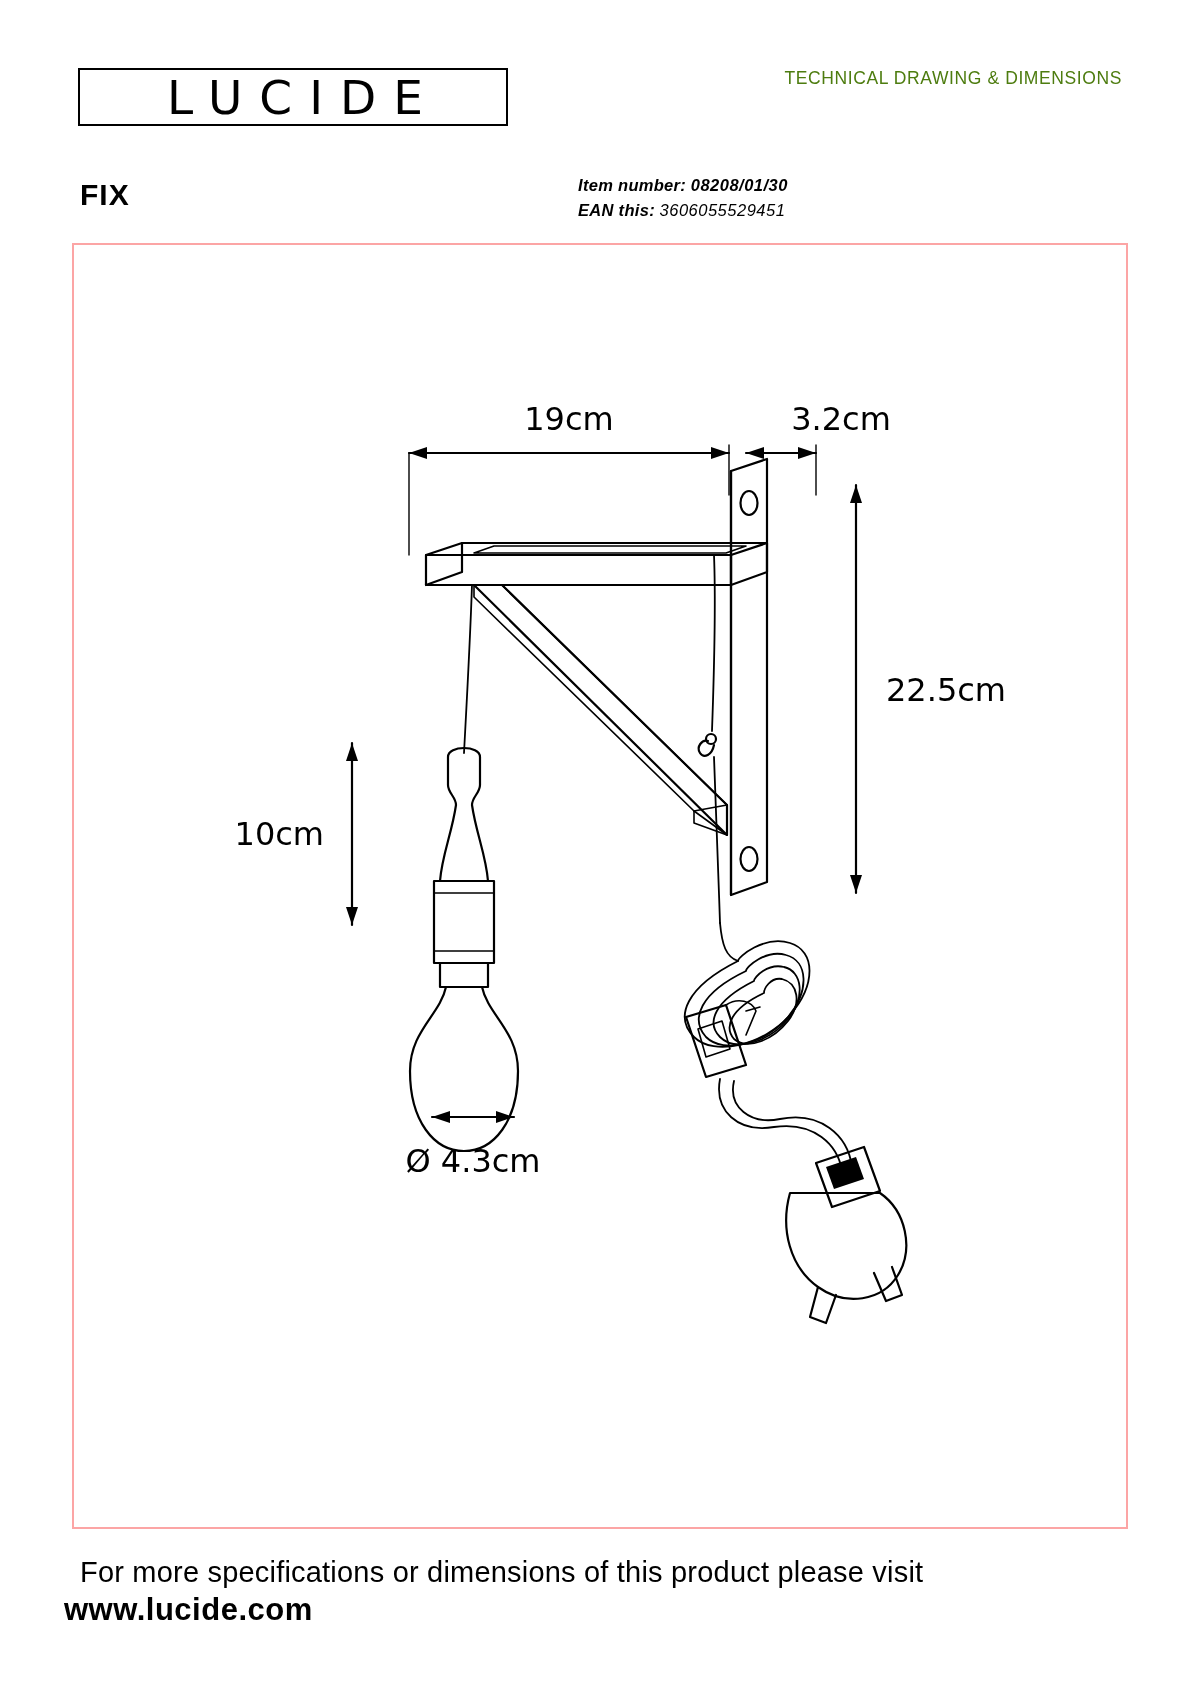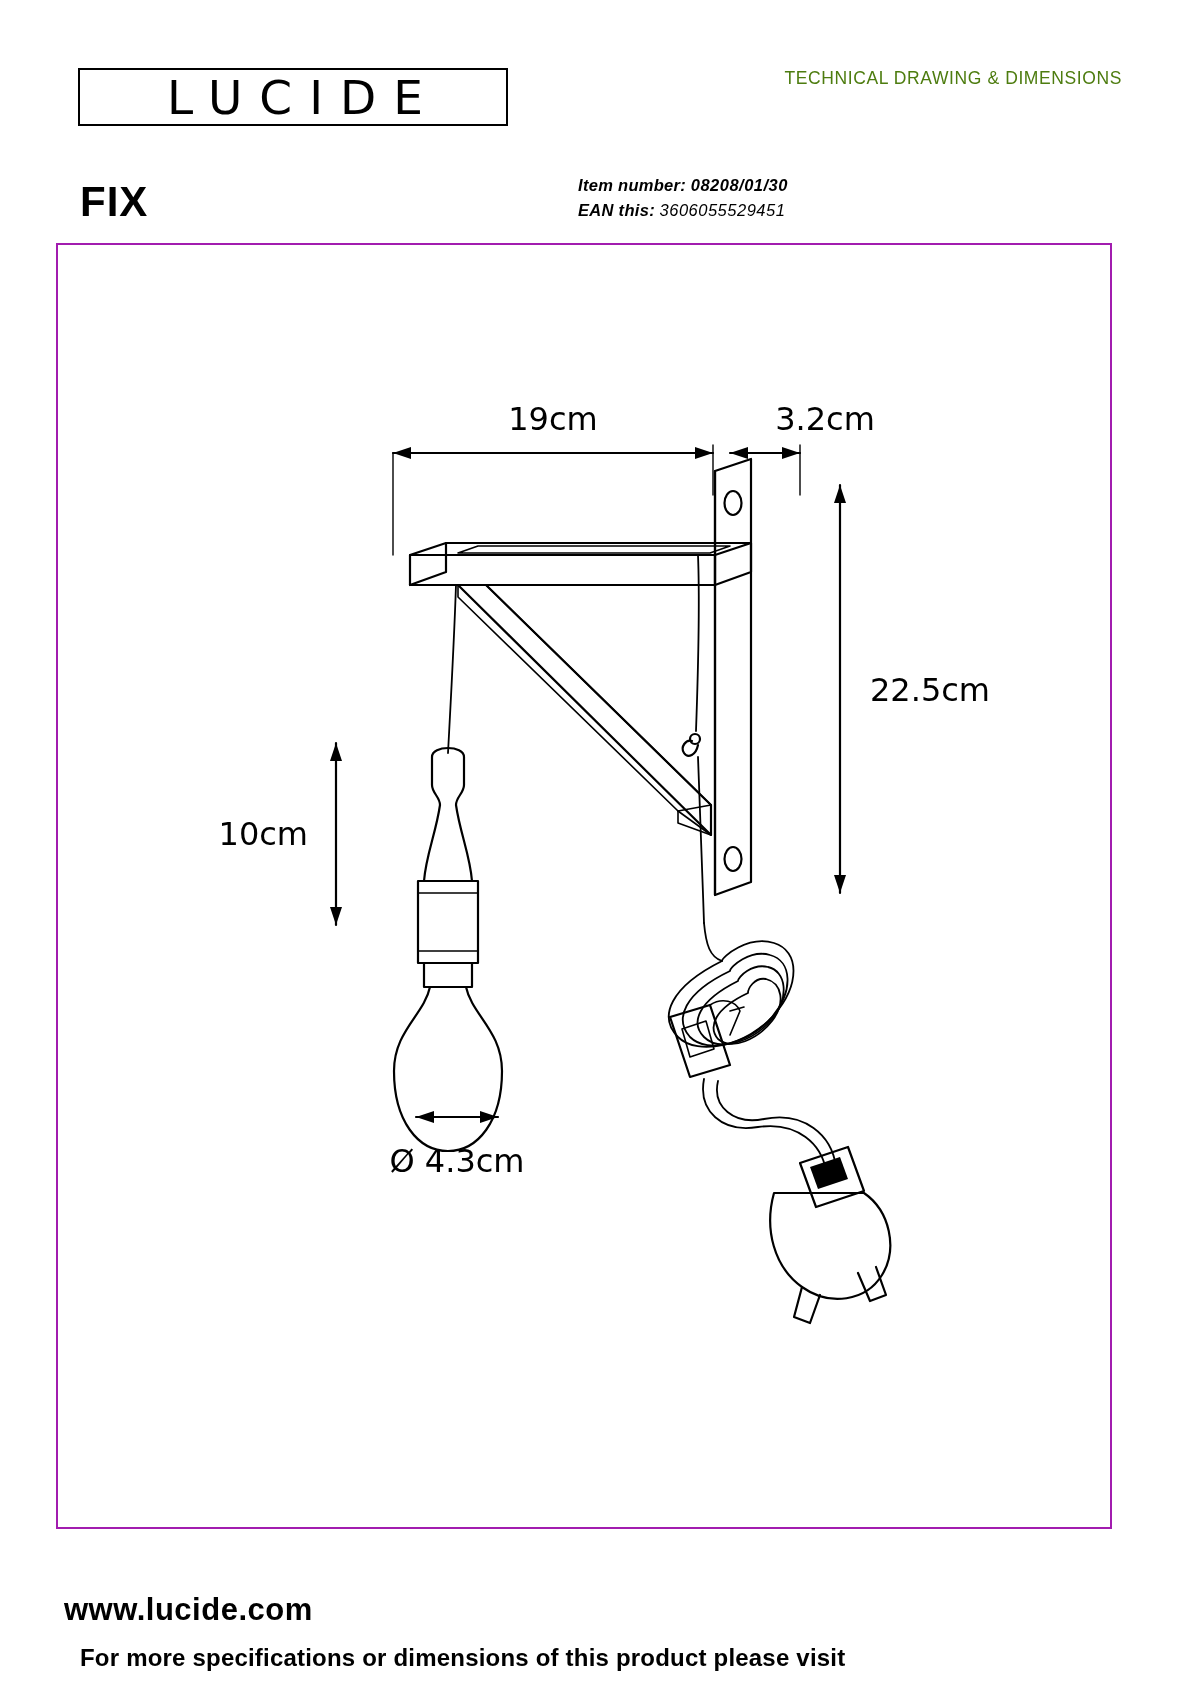--- a/index.html
+++ b/index.html
@@ -66,59 +66,59 @@
     font-family: "Liberation Sans", sans-serif;
     color: #4d7c0f;
     white-space: nowrap;
   }
 
   
   .product-title {
     position: absolute;
     left: 80px;
     top: 178px;
-    font-size: 42px;
+    font-size: 30px;
     font-weight: bold;
     letter-spacing: 1px;
   }
   .item-info {
     position: absolute;
     left: 578px;
     top: 173px;
     font-size: 16.5px;
     line-height: 25px;
     font-style: italic;
   }
   .item-info .lbl { font-weight: bold; letter-spacing: 0.3px;}
   .item-info .val { font-weight: bold; letter-spacing: 0.5px;}
   .item-info .val-normal { font-weight: normal; letter-spacing: 0.5px;}
 
   
   .frame {
     position: absolute;
-    left: 56px;
+    left: 72px;
     top: 243px;
     width: 1056px;
     height: 1286px;
-    border: 2px solid #a21caf;
+    border: 2px solid #fca5a5;
     box-sizing: border-box;
   }
   .drawing-svg {
     position: absolute;
     left: 0;
     top: 0;
   }
 
   
   .footer-line1 {
     position: absolute;
     left: 80px;
-    top: 1644px;
-    font-size: 24px;
-    font-weight: bold;
+    top: 1556px;
+    font-size: 29px;
+    font-weight: normal;
     letter-spacing: 0.2px;
   }
   .footer-line2 {
     position: absolute;
     left: 64px;
     top: 1592px;
     font-size: 31px;
     font-weight: bold;
     letter-spacing: 0.5px;
   }

